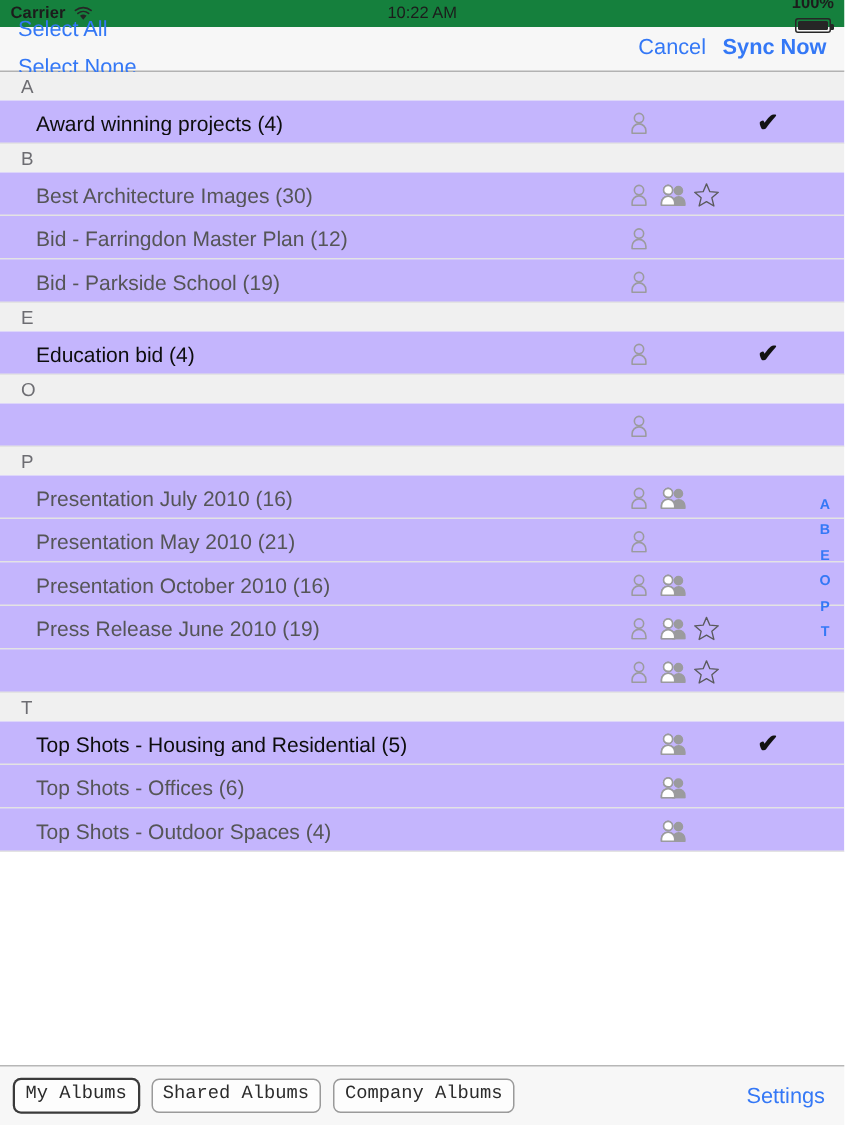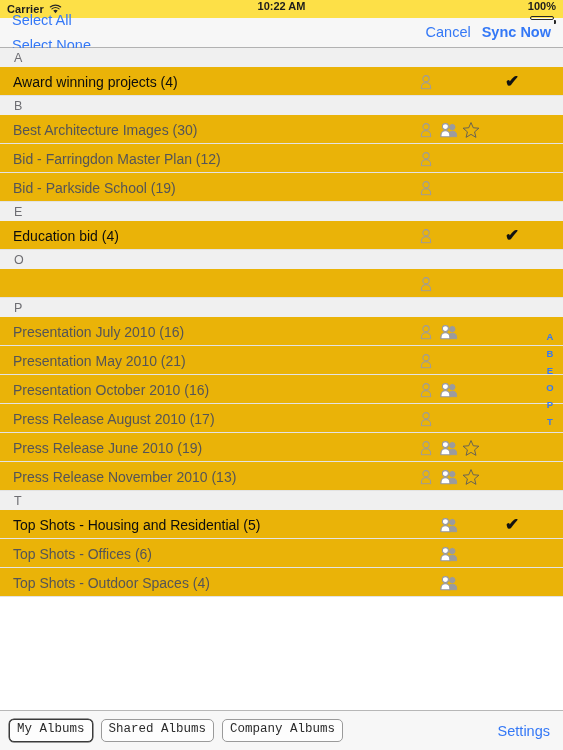--- a/index.html
+++ b/index.html
@@ -19,37 +19,38 @@
     height: 750px;
     display: flex;
     flex-direction: column;
     background: #ffffff;
   }
 
   
   .statusbar {
     height: 18px;
     flex: 0 0 18px;
-    background: #fde047;
-    display: flex;
+    background: #15803d;
+    display: flex;
+    align-items: center;
     padding: 0 7px;
     position: relative;
     color: #1c1c1c;
     font-size: 11px;
     font-weight: bold;
   }
   .sb-left { display: flex; align-items: center; gap: 5px; }
   .sb-carrier { font-size: 11px; font-weight: bold; letter-spacing: .1px; }
   .wifi-icon { display: block; width: 13px; height: 10px; }
   .sb-center {
     position: absolute;
     left: 0; right: 0;
     text-align: center;
     font-size: 11px;
-    font-weight: bold;
+    font-weight: normal;
     pointer-events: none;
   }
   .sb-right {
     margin-left: auto;
     display: flex;
     align-items: center;
     gap: 4px;
     font-size: 11px;
     font-weight: bold;
     z-index: 2;
@@ -124,23 +125,23 @@
     padding-left: 14px;
     font-size: 12.5px;
     color: #6d6d72;
     font-weight: normal;
   }
 
   .row {
     height: 29px;
     display: flex;
     align-items: center;
-    padding-left: 13px;
+    padding-left: 24px;
     padding-right: 0;
-    background: #eab308;
+    background: #c4b5fd;
     position: relative;
     cursor: pointer;
   }
   .row::after {
     content: "";
     position: absolute;
     left: 0; right: 0; bottom: 0;
     height: 1px;
     background: #e3e3e3;
   }
@@ -398,50 +399,40 @@
                 <circle cx="5.4" cy="4.1" r="3.0" fill="none" stroke="#9b9b9e" stroke-width="1.05"></circle>
                 <path d="M1.0 14.3 v-1.6 a4.4 4.4 0 0 1 8.8 0 v1.6 z" fill="none" stroke="#9b9b9e" stroke-width="1.05" stroke-linejoin="round"></path>
                 <circle cx="12.3" cy="4.6" r="2.7" fill="#9b9b9e" stroke="#9b9b9e" stroke-width="1.0"></circle>
                 <path d="M8.4 14.3 v-1.5 a4.1 4.1 0 0 1 8.2 0 v1.5 z" fill="#9b9b9e" stroke="#9b9b9e" stroke-width="1.0" stroke-linejoin="round"></path>
                 <circle cx="5.4" cy="4.1" r="3.0" fill="#fff" stroke="#9b9b9e" stroke-width="1.05"></circle>
                 <path d="M1.0 14.3 v-1.6 a4.4 4.4 0 0 1 8.8 0 v1.6 z" fill="#fff" stroke="#9b9b9e" stroke-width="1.05" stroke-linejoin="round"></path>
               </svg></span>
           </div>
         </div>
         <div class="row">
-          <span class="row-title">Press Release August 2010 (17)</span>
-          <div class="row-icons">
-            <span class="ic ic-person"><svg viewBox="0 0 14 15" width="14" height="15" aria-hidden="true">
-                <circle cx="7" cy="4.2" r="3.1" fill="none" stroke="#9b9b9e" stroke-width="1.05"></circle>
-                <path d="M2.4 14.3 v-1.6 a4.6 4.6 0 0 1 9.2 0 v1.6 z" fill="none" stroke="#9b9b9e" stroke-width="1.05" stroke-linejoin="round"></path>
-              </svg></span>
-          </div>
-        </div>
-        <div class="row">
           <span class="row-title">Press Release June 2010 (19)</span>
           <div class="row-icons">
             <span class="ic ic-person"><svg viewBox="0 0 14 15" width="14" height="15" aria-hidden="true">
                 <circle cx="7" cy="4.2" r="3.1" fill="none" stroke="#9b9b9e" stroke-width="1.05"></circle>
                 <path d="M2.4 14.3 v-1.6 a4.6 4.6 0 0 1 9.2 0 v1.6 z" fill="none" stroke="#9b9b9e" stroke-width="1.05" stroke-linejoin="round"></path>
               </svg></span>
             <span class="ic ic-group"><svg viewBox="0 0 18 15" width="18" height="15" aria-hidden="true">
                 <circle cx="5.4" cy="4.1" r="3.0" fill="none" stroke="#9b9b9e" stroke-width="1.05"></circle>
                 <path d="M1.0 14.3 v-1.6 a4.4 4.4 0 0 1 8.8 0 v1.6 z" fill="none" stroke="#9b9b9e" stroke-width="1.05" stroke-linejoin="round"></path>
                 <circle cx="12.3" cy="4.6" r="2.7" fill="#9b9b9e" stroke="#9b9b9e" stroke-width="1.0"></circle>
                 <path d="M8.4 14.3 v-1.5 a4.1 4.1 0 0 1 8.2 0 v1.5 z" fill="#9b9b9e" stroke="#9b9b9e" stroke-width="1.0" stroke-linejoin="round"></path>
                 <circle cx="5.4" cy="4.1" r="3.0" fill="#fff" stroke="#9b9b9e" stroke-width="1.05"></circle>
                 <path d="M1.0 14.3 v-1.6 a4.4 4.4 0 0 1 8.8 0 v1.6 z" fill="#fff" stroke="#9b9b9e" stroke-width="1.05" stroke-linejoin="round"></path>
               </svg></span>
             <span class="ic ic-star"><svg viewBox="0 0 20 19" width="18" height="17" aria-hidden="true">
                 <path d="M10 1.2 L12.5 7.0 L18.8 7.5 L14.0 11.6 L15.5 17.7 L10 14.4 L4.5 17.7 L6.0 11.6 L1.2 7.5 L7.5 7.0 Z" fill="none" stroke="#5a5a5c" stroke-width="1.0" stroke-linejoin="round"></path>
               </svg></span>
           </div>
         </div>
         <div class="row">
-          <span class="row-title">Press Release November 2010 (13)</span>
           <div class="row-icons">
             <span class="ic ic-person"><svg viewBox="0 0 14 15" width="14" height="15" aria-hidden="true">
                 <circle cx="7" cy="4.2" r="3.1" fill="none" stroke="#9b9b9e" stroke-width="1.05"></circle>
                 <path d="M2.4 14.3 v-1.6 a4.6 4.6 0 0 1 9.2 0 v1.6 z" fill="none" stroke="#9b9b9e" stroke-width="1.05" stroke-linejoin="round"></path>
               </svg></span>
             <span class="ic ic-group"><svg viewBox="0 0 18 15" width="18" height="15" aria-hidden="true">
                 <circle cx="5.4" cy="4.1" r="3.0" fill="none" stroke="#9b9b9e" stroke-width="1.05"></circle>
                 <path d="M1.0 14.3 v-1.6 a4.4 4.4 0 0 1 8.8 0 v1.6 z" fill="none" stroke="#9b9b9e" stroke-width="1.05" stroke-linejoin="round"></path>
                 <circle cx="12.3" cy="4.6" r="2.7" fill="#9b9b9e" stroke="#9b9b9e" stroke-width="1.0"></circle>
                 <path d="M8.4 14.3 v-1.5 a4.1 4.1 0 0 1 8.2 0 v1.5 z" fill="#9b9b9e" stroke="#9b9b9e" stroke-width="1.0" stroke-linejoin="round"></path>

